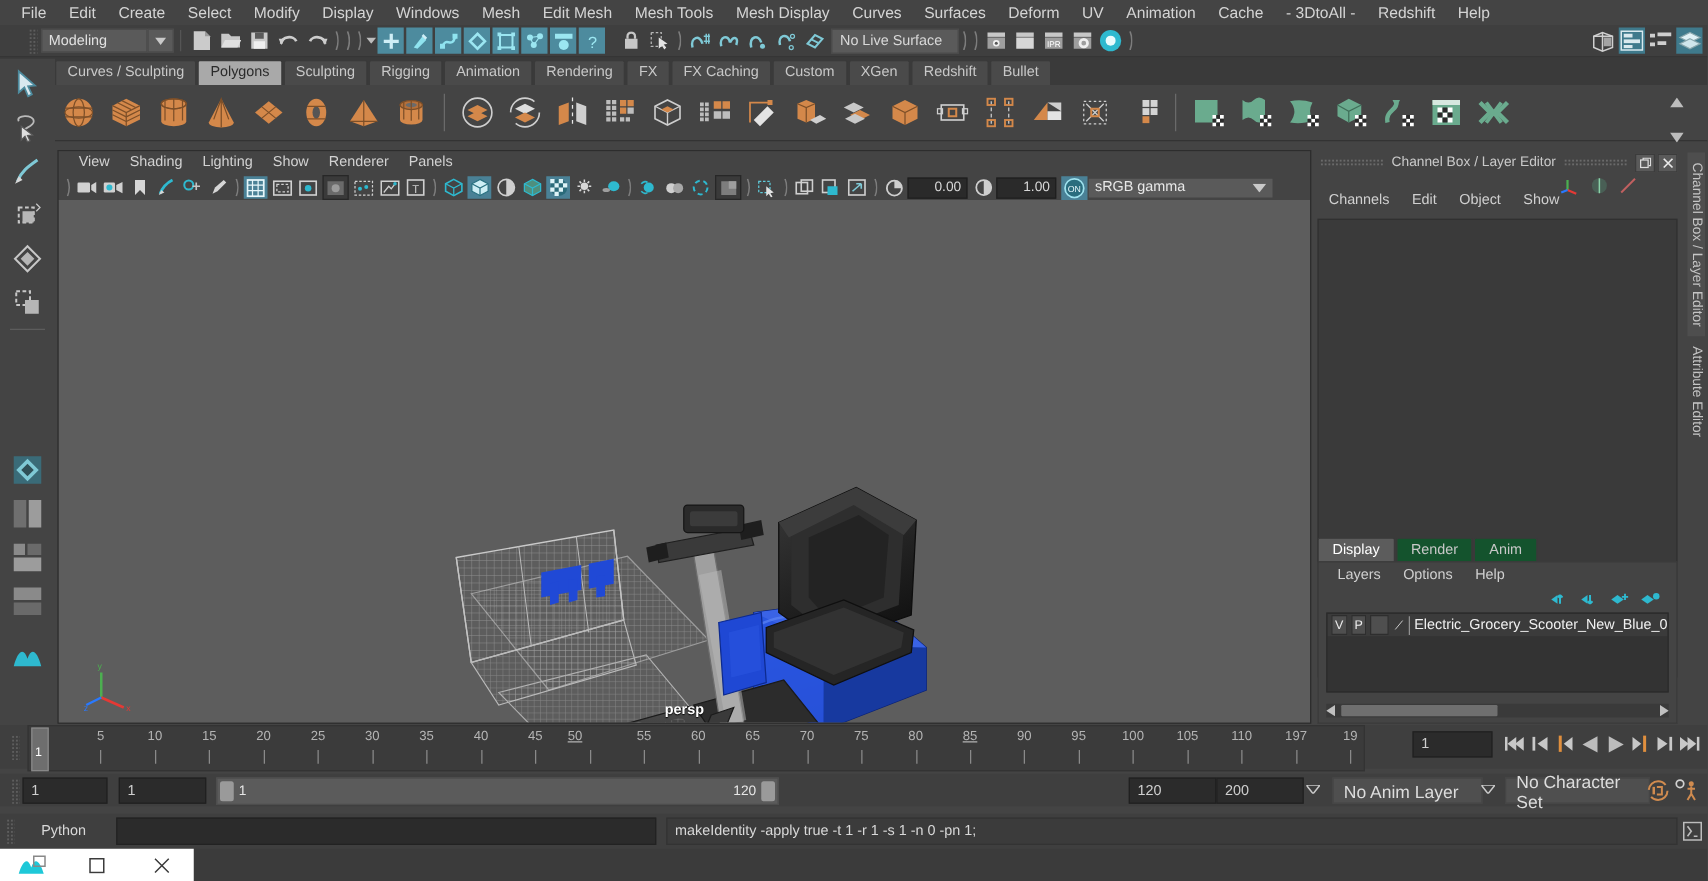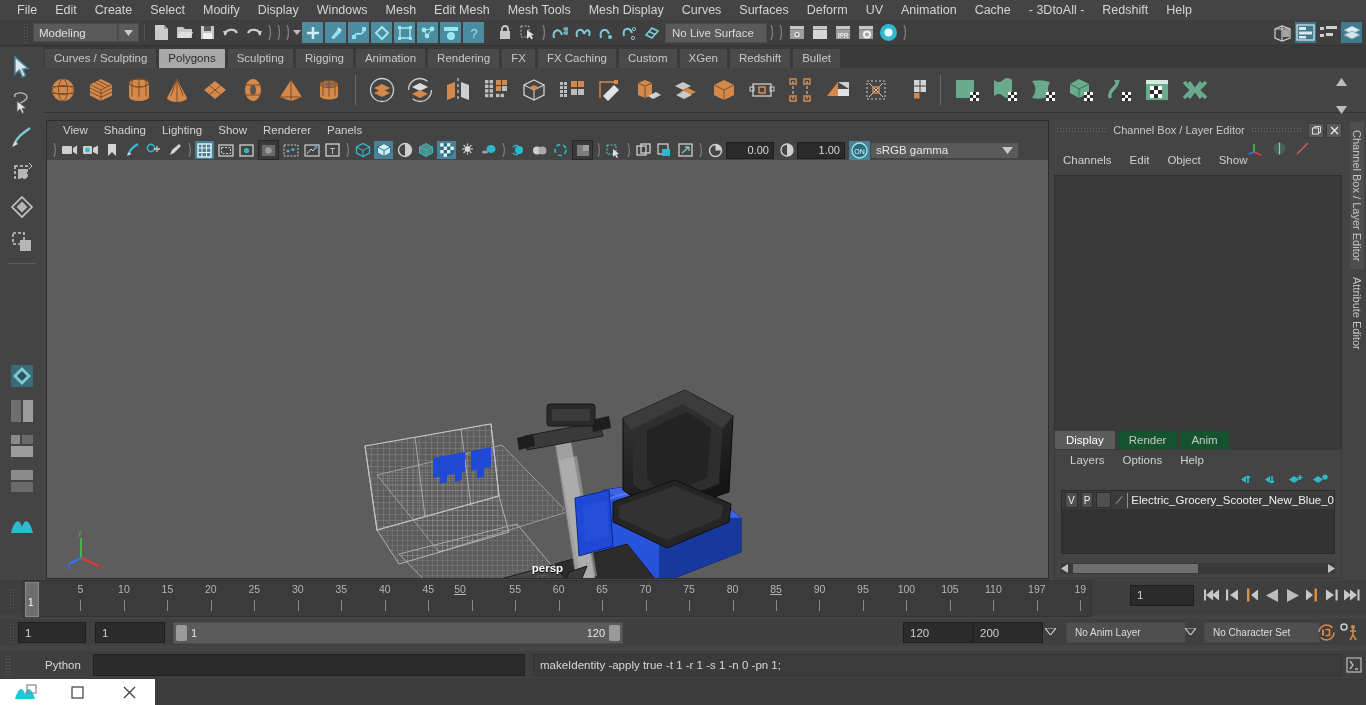--- a/index.html
+++ b/index.html
@@ -110,26 +110,26 @@
   .pbtn{width:18px;height:22px;display:flex;align-items:center;justify-content:center;margin:0 1px;}
 
   
   .rangebar{position:absolute;left:0;top:619px;width:1366px;height:26px;background:#3f3f3f;}
   .rfield{height:19px;background:#2b2b2b;border:1px solid #202020;color:#cfcfcf;font-size:11.5px;
     display:flex;align-items:center;padding-left:6px;}
   .rangetrack{height:20px;background:#5b5b5b;border:1px solid #4d4d4d;display:flex;align-items:center;
     justify-content:space-between;padding:0 2px;}
   .handle{width:11px;height:16px;background:#9a9a9a;border-radius:2px;}
   .rtxt{font-size:11px;color:#e6e6e6;}
-  .combo{height:19px;background:#4f4f4f;border:1px solid #454545;color:#ddd;font-size:10px;
+  .combo{height:19px;background:#4f4f4f;border:1px solid #454545;color:#ddd;font-size:14px;
     display:flex;align-items:center;padding-left:8px;}
   .comboarrow{width:20px;height:19px;display:flex;align-items:center;justify-content:center;}
 
   
-  .cmdline{position:absolute;left:0;top:651px;width:1366px;height:28px;background:#3f3f3f;display:flex;align-items:center;text-align:center;}
+  .cmdline{position:absolute;left:0;top:651px;width:1366px;height:28px;background:#3f3f3f;display:flex;align-items:center;}
   .cmd-lang{width:60px;font-size:11.5px;color:#d8d8d8;padding-left:18px;}
   .cmd-input{height:20px;background:#2b2b2b;border:1px solid #222;}
   .cmd-out{flex:1;height:20px;background:#3b3b3b;border:1px solid #333;color:#d8d8d8;
     font-size:11.5px;display:flex;align-items:center;padding-left:6px;overflow:hidden;white-space:nowrap;}
   .cmd-icon{width:24px;height:22px;display:flex;align-items:center;justify-content:center;}
 
   
   .taskbar{position:absolute;left:0;top:679px;width:1366px;height:26px;background:#3b3b3b;}
   .tb-win{position:absolute;left:0;top:0;width:155px;height:26px;background:#ffffff;
     display:flex;align-items:center;}

